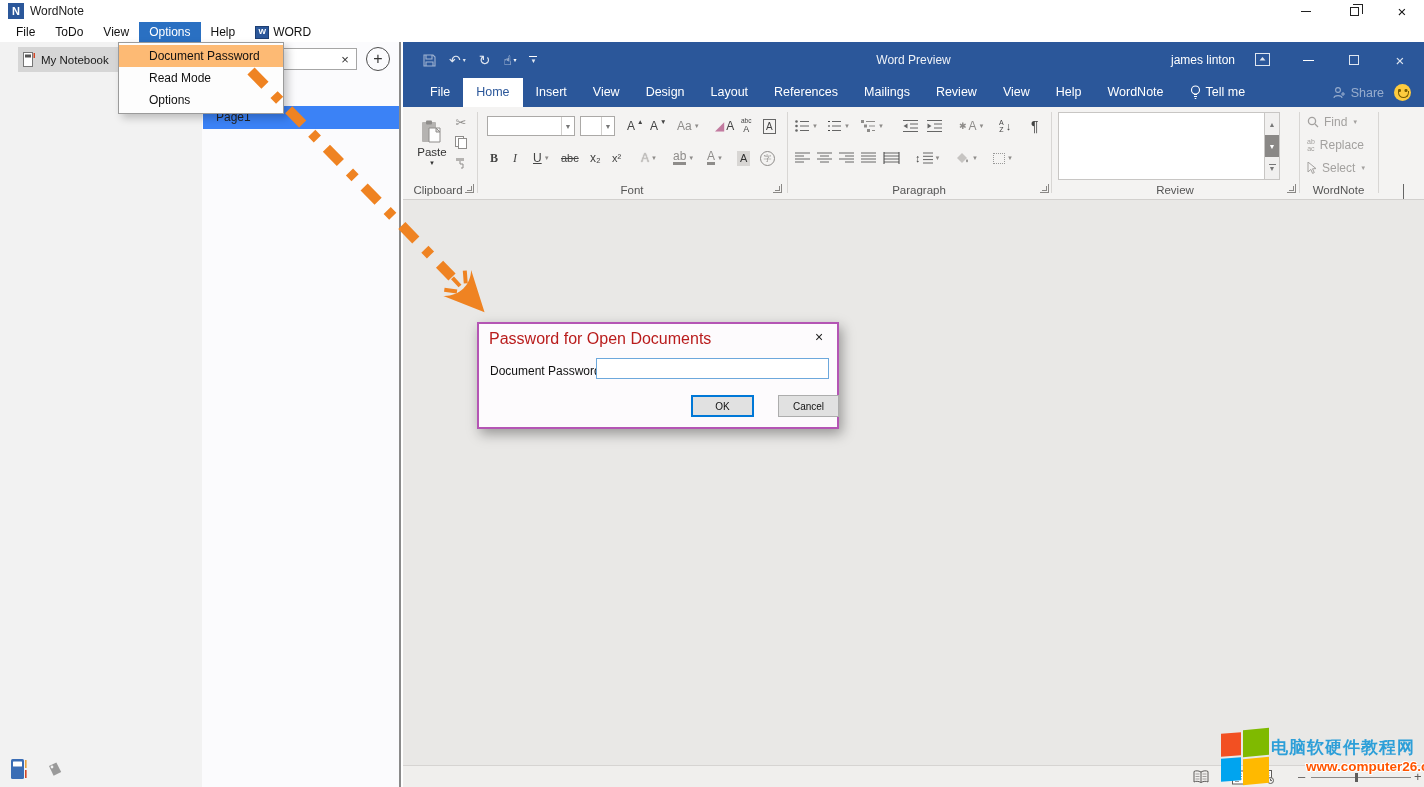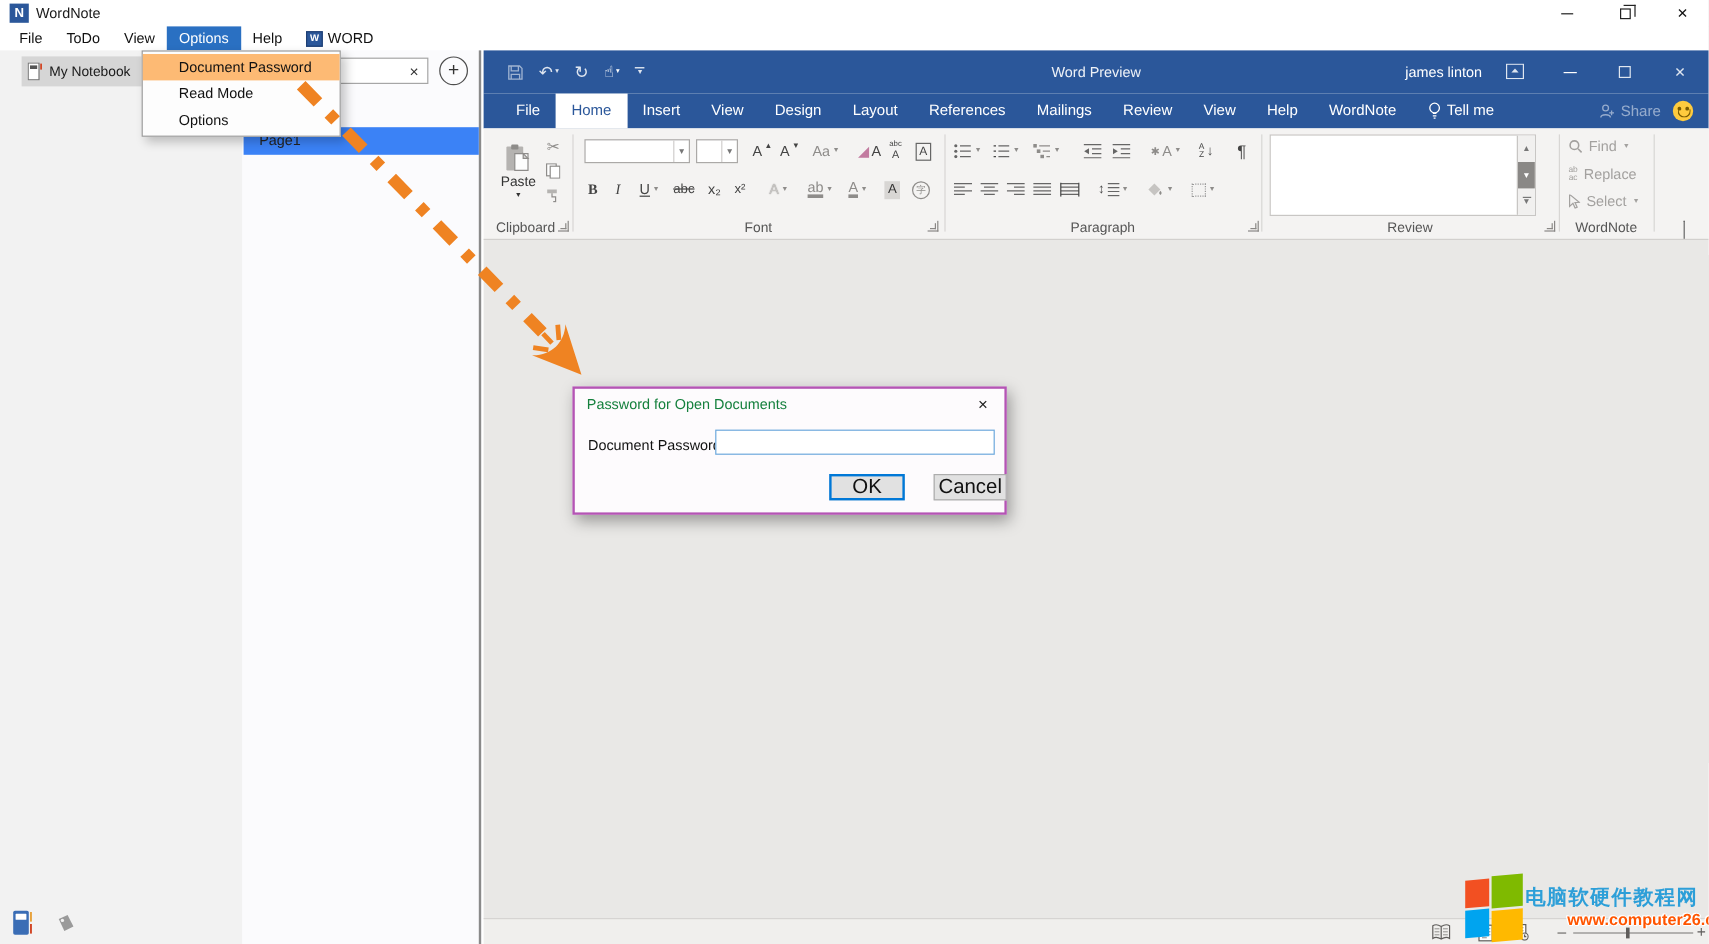--- a/index.html
+++ b/index.html
@@ -107,26 +107,26 @@
             box-shadow:4px 4px 8px rgba(0,0,0,.22);padding:2px 0;z-index:30}
   .dd-item{height:22px;line-height:22px;padding-left:30px;font-size:12px;color:#111}
   .dd-item.hl{background:#fdba74}
 
   
   #arrow-overlay{left:0;top:0;width:1424px;height:787px;z-index:40;pointer-events:none}
 
   
   #dialog{left:477px;top:322px;width:362px;height:107px;background:#fdfbfd;border:2px solid #b455b4;
           box-shadow:3px 5px 12px rgba(0,0,0,.35);z-index:50}
-  #dlg-title{position:absolute;left:10px;top:6px;font-size:12px;color:#15803d}
+  #dlg-title{position:absolute;left:10px;top:6px;font-size:16px;color:#b91c1c}
   #dlg-close{position:absolute;right:6px;top:3px;width:24px;height:20px;text-align:center;line-height:20px;font-size:14px;color:#222}
   #dlg-label{position:absolute;left:11px;top:40px;font-size:12px;color:#111}
   #dlg-input{position:absolute;left:117px;top:34px;width:233px;height:21px;border:1px solid #6da8dc;background:#fff;
              font:12px "Liberation Sans",sans-serif;padding:0 4px;outline:0}
-  .dlg-btn{position:absolute;top:71px;height:22px;background:#e1e1e1;font-size:17px;display:flex;align-items:center;justify-content:center;color:#111}
+  .dlg-btn{position:absolute;top:71px;height:22px;background:#e1e1e1;font-size:10px;display:flex;align-items:center;justify-content:center;color:#111}
   #dlg-ok{left:212px;width:63px;border:2px solid #0078d7}
   #dlg-cancel{left:299px;width:61px;border:1px solid #adadad}
 
   
   #watermark{z-index:60;pointer-events:none}
   .flag-sq{position:absolute}
   #wm-name{left:1271px;top:736px;font-size:17px;font-weight:bold;color:#2d9fd8;letter-spacing:1px;white-space:nowrap}
   #wm-url{left:1306px;top:759px;font-size:13.5px;font-weight:bold;color:#ff5500;white-space:nowrap;
           text-shadow:1px 0 #fff,-1px 0 #fff,0 1px #fff,0 -1px #fff,1px 1px #fff,-1px -1px #fff}
 

